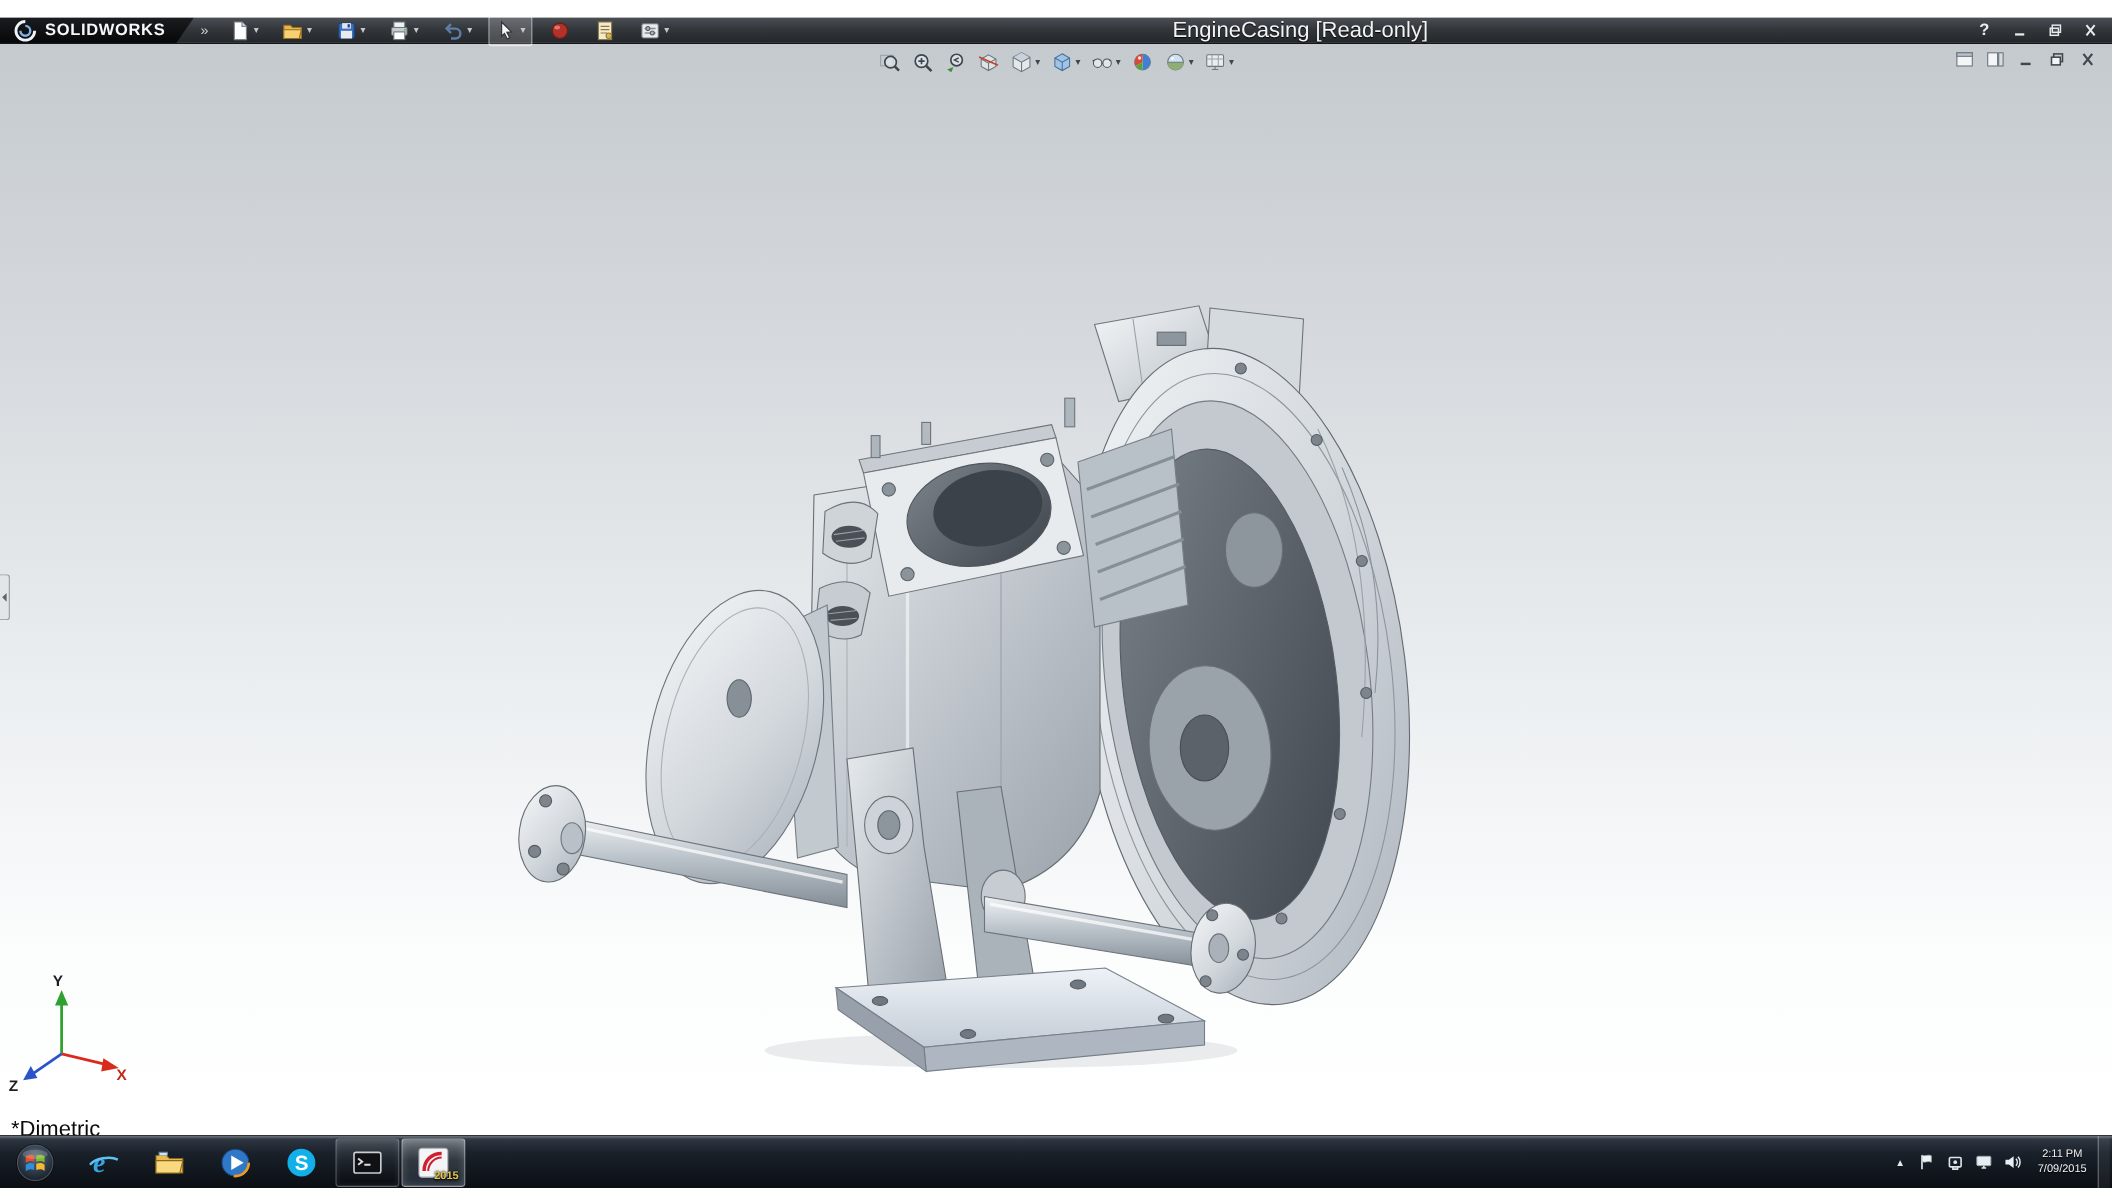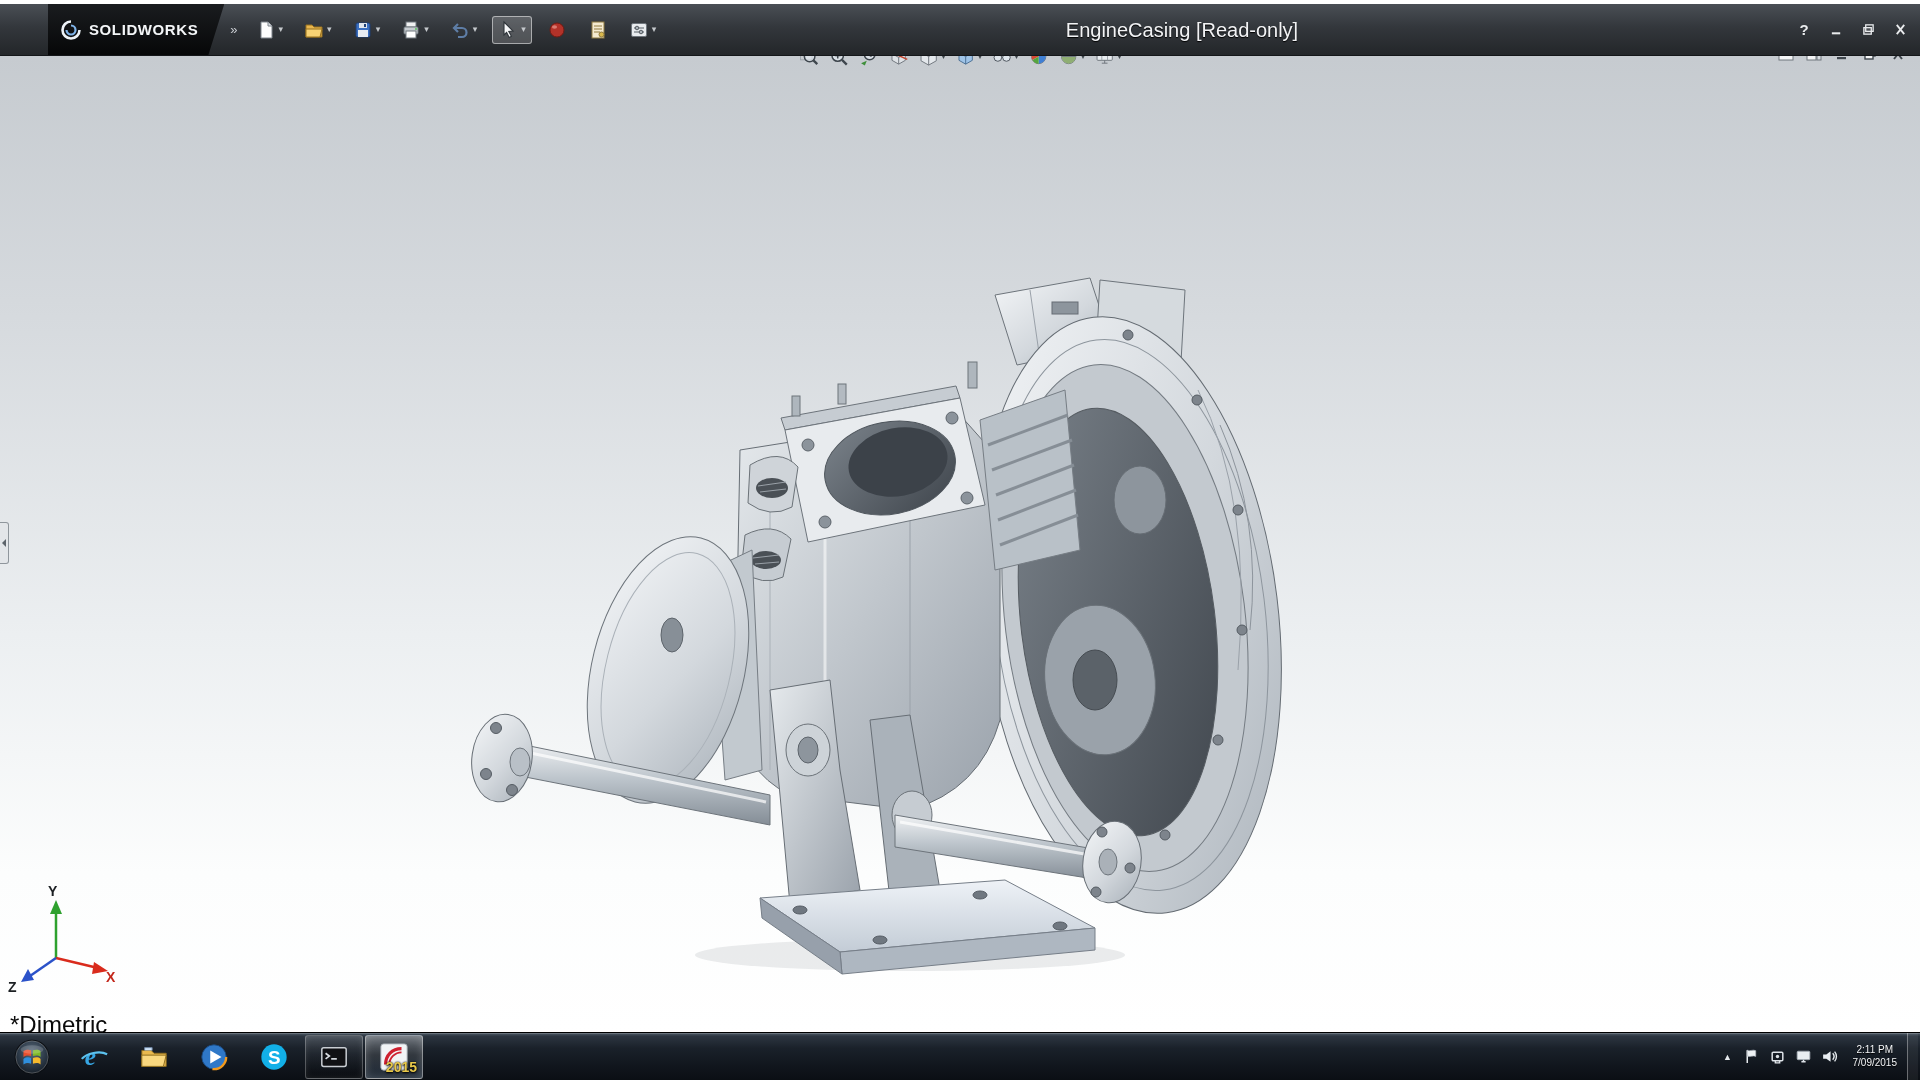--- a/index.html
+++ b/index.html
@@ -1,25 +1,24 @@
 <!DOCTYPE html>
 <html><head>
 <meta charset="utf-8">
 <style>
   * { box-sizing: border-box; margin: 0; padding: 0; }
   html, body { width: 1920px; height: 1080px; overflow: hidden; font-family: "Liberation Sans", sans-serif; background: #fff; }
   body { position: relative; }
 
   
   .titlebar {
-    position: absolute; top: 4px; left: 0; right: 0; height: 52px;
+    position: absolute; top: 16px; left: 0; right: 0; height: 24px;
     background: linear-gradient(180deg, #4a4f55 0%, #33373c 45%, #232629 100%);
     display: flex; align-items: center; color: #fff; z-index: 50;
     border-bottom: 1px solid #141619;
-    padding-left: 48px;
   }
   .logo {
     height: 100%; display: flex; align-items: center; gap: 7px;
     padding: 0 26px 0 12px;
     background: linear-gradient(180deg, #1a1c1f 0%, #060708 100%);
     clip-path: polygon(0 0, 100% 0, calc(100% - 16px) 100%, 0 100%);
   }
   .logo svg { width: 22px; height: 22px; }
   .logo-text { font-weight: bold; font-size: 15px; letter-spacing: 0.6px; color: #f4f6f8; }
   .overflow { color: #c9cdd2; font-size: 13px; margin: 0 12px 0 6px; cursor: default; }
@@ -62,21 +61,21 @@
   }
   .left-tab::before {
     content: ""; position: absolute; left: 2px; top: 16px;
     border-top: 4px solid transparent; border-bottom: 4px solid transparent; border-right: 4px solid #5d646b;
   }
 
   .triad { position: absolute; left: 4px; bottom: 36px; width: 115px; height: 118px; }
   .triad text { font-family: "Liberation Sans", sans-serif; font-size: 14px; font-weight: bold; }
 
   .orientation-label {
-    position: absolute; left: 10px; bottom: -7px; font-size: 24px; color: #0a0a0a; z-index: 15; margin-top: 36px;
+    position: absolute; left: 10px; bottom: -7px; font-size: 20px; color: #0a0a0a; z-index: 15; margin-top: 36px;
   }
 
   
   .taskbar {
     position: absolute; bottom: 0; left: 0; right: 0; height: 48px; z-index: 60;
     background: linear-gradient(180deg, #4d5a66 0%, #2c3540 7%, #1a212a 32%, #11161d 70%, #0b0f14 100%);
     border-top: 1px solid #000;
     box-shadow: inset 0 1px 0 rgba(255,255,255,0.18);
     display: flex; align-items: center;
   }
@@ -93,21 +92,21 @@
     box-shadow: inset 0 0 6px rgba(255,255,255,0.10);
   }
   .tb-app.active {
     border-color: rgba(255,255,255,0.45);
     background: linear-gradient(180deg, rgba(255,255,255,0.32), rgba(255,255,255,0.12) 45%, rgba(90,120,150,0.28));
     box-shadow: inset 0 0 8px rgba(255,255,255,0.22);
   }
   .tb-app[data-name="taskbar-start-button"] { width: 62px; border: none; background: none; box-shadow: none; }
   .tb-app[data-name="taskbar-start-button"] .ico svg { width: 38px; height: 38px; }
   .tb-badge {
-    position: absolute; bottom: 3px; right: 5px; font-size: 14px; font-weight: bold;
+    position: absolute; bottom: 3px; right: 5px; font-size: 10px; font-weight: bold;
     color: #e8c84a; text-shadow: 0 1px 2px #000, 0 0 2px #000;
   }
 
   .tray { margin-left: auto; display: flex; align-items: center; height: 100%; padding-right: 2px; }
   .tray-arrow { width: 24px; text-align: center; color: #e6eaee; font-size: 9px; }
   #tray-icons { display: flex; align-items: center; gap: 7px; margin: 0 8px 0 2px; }
   .tray-ico { width: 19px; height: 19px; display: flex; align-items: center; justify-content: center; }
   .tray-ico .ico svg { width: 17px; height: 17px; display: block; }
   .clock { text-align: center; color: #f2f4f6; font-size: 10px; line-height: 1.25; padding: 0 10px 0 6px; text-shadow: 0 1px 1px #000; }
   .show-desktop { width: 11px; height: 100%; border-left: 1px solid rgba(255,255,255,0.35); background: rgba(255,255,255,0.06); }

